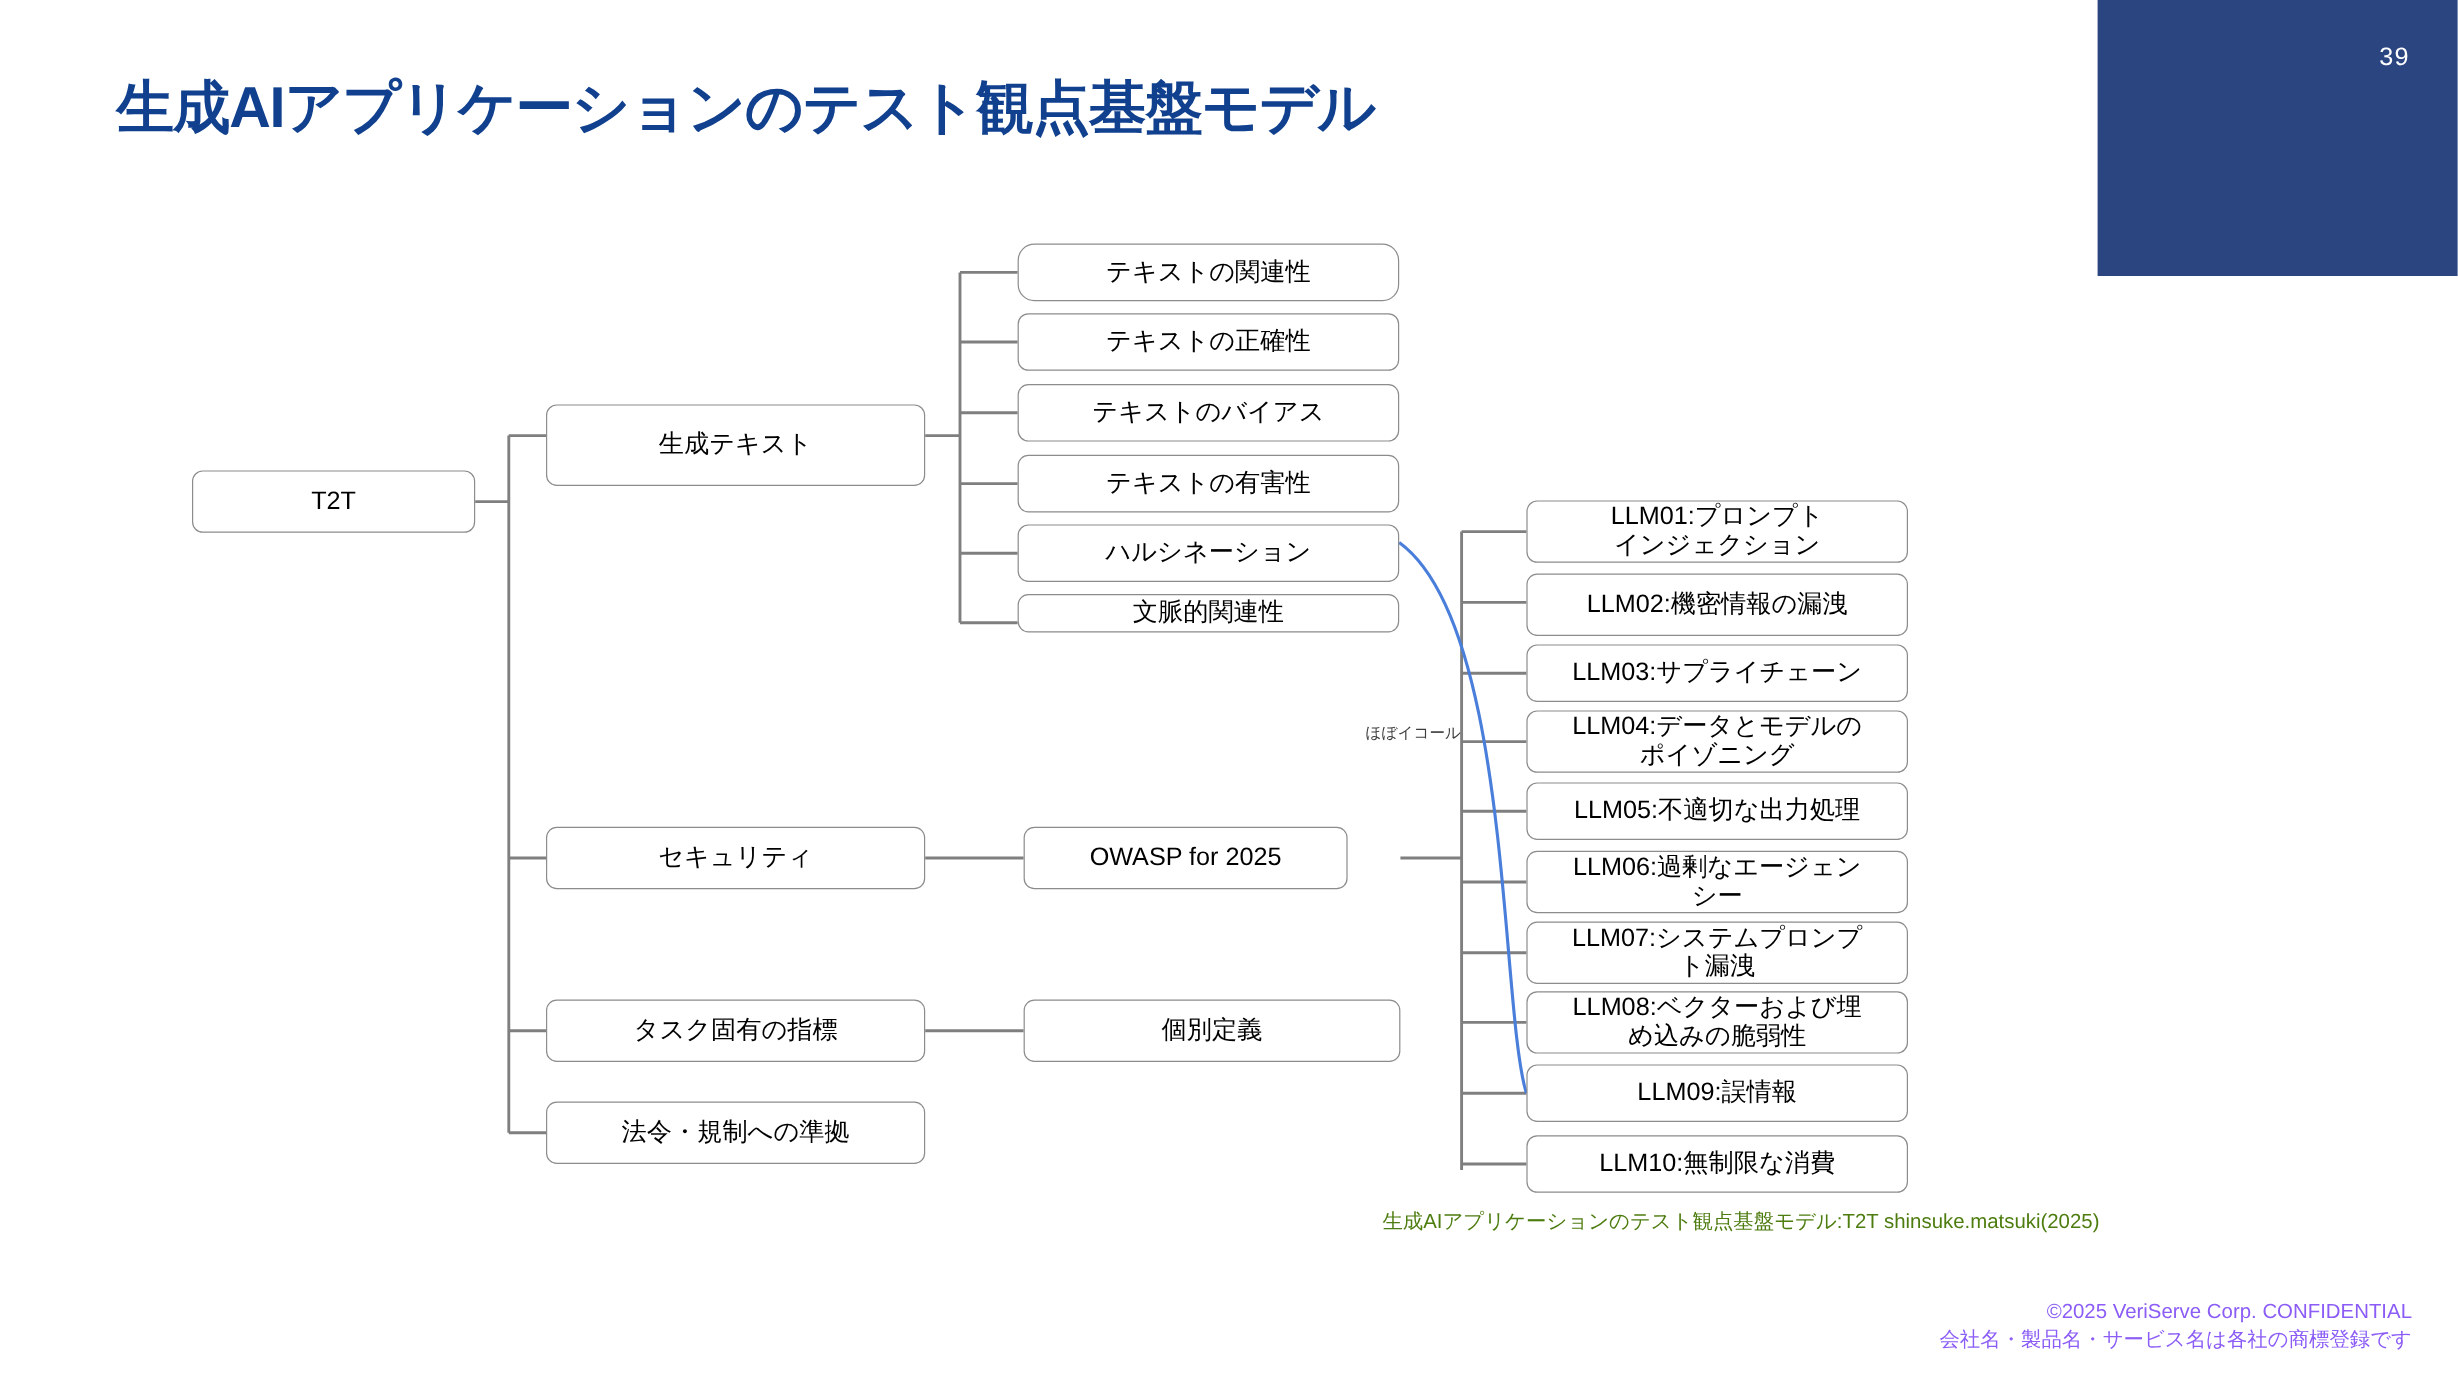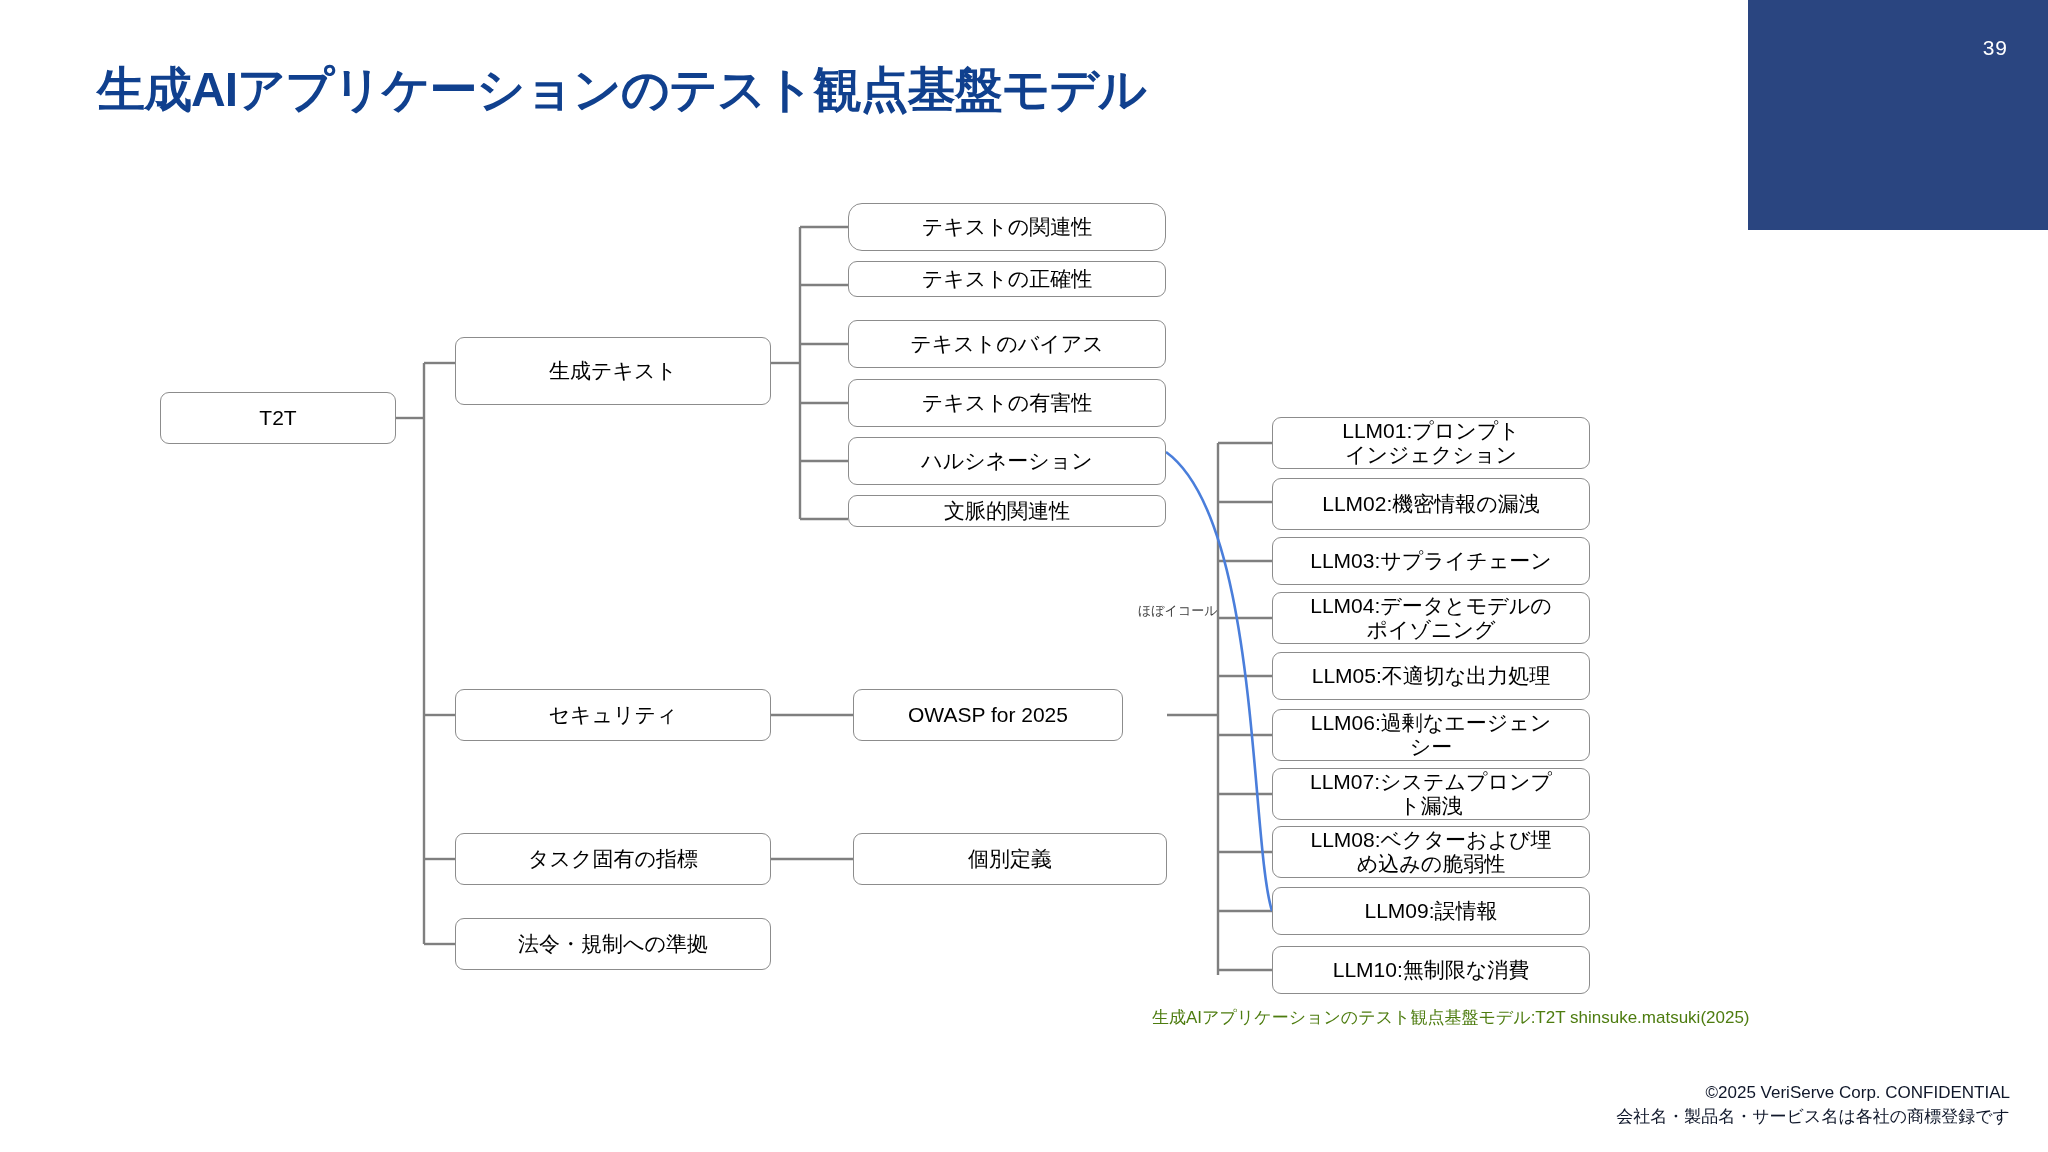--- a/index.html
+++ b/index.html
@@ -86,21 +86,21 @@
     left:1152px; top:1006px;
     font-size:17px;
     color:#4d7c0f;
     white-space:nowrap;
   }
 
   #footer-copyright {
     position:absolute;
     right:38px; bottom:22px;
     text-align:right;
-    color:#0f172a;
+    color:#8b5cf6;
     font-size:17px;
     line-height:1.45;
   }
   #footer-copyright div { white-space:nowrap; }
 </style>
 </head>
 <body>
 
 <div id="corner-shape">
   <div class="wedge"></div>
@@ -174,21 +174,21 @@
   <div class="node" style="left:455px; top:833px; width:316px; height:52px;">
     <span>タスク固有の指標</span>
   </div>
   <div class="node" style="left:455px; top:918px; width:316px; height:52px;">
     <span>法令・規制への準拠</span>
   </div>
 
   <div class="node" style="left:848px; top:203px; width:318px; height:48px;border-radius:14px;">
     <span>テキストの関連性</span>
   </div>
-  <div class="node" style="left:848px; top:261px; width:318px; height:36px;text-align:center;">
+  <div class="node" style="left:848px; top:261px; width:318px; height:48px;text-align:center;">
     <span>テキストの正確性</span>
   </div>
   <div class="node" style="left:848px; top:320px; width:318px; height:48px;">
     <span>テキストのバイアス</span>
   </div>
   <div class="node" style="left:848px; top:379px; width:318px; height:48px;">
     <span>テキストの有害性</span>
   </div>
   <div class="node" style="left:848px; top:437px; width:318px; height:48px;">
     <span>ハルシネーション</span>

